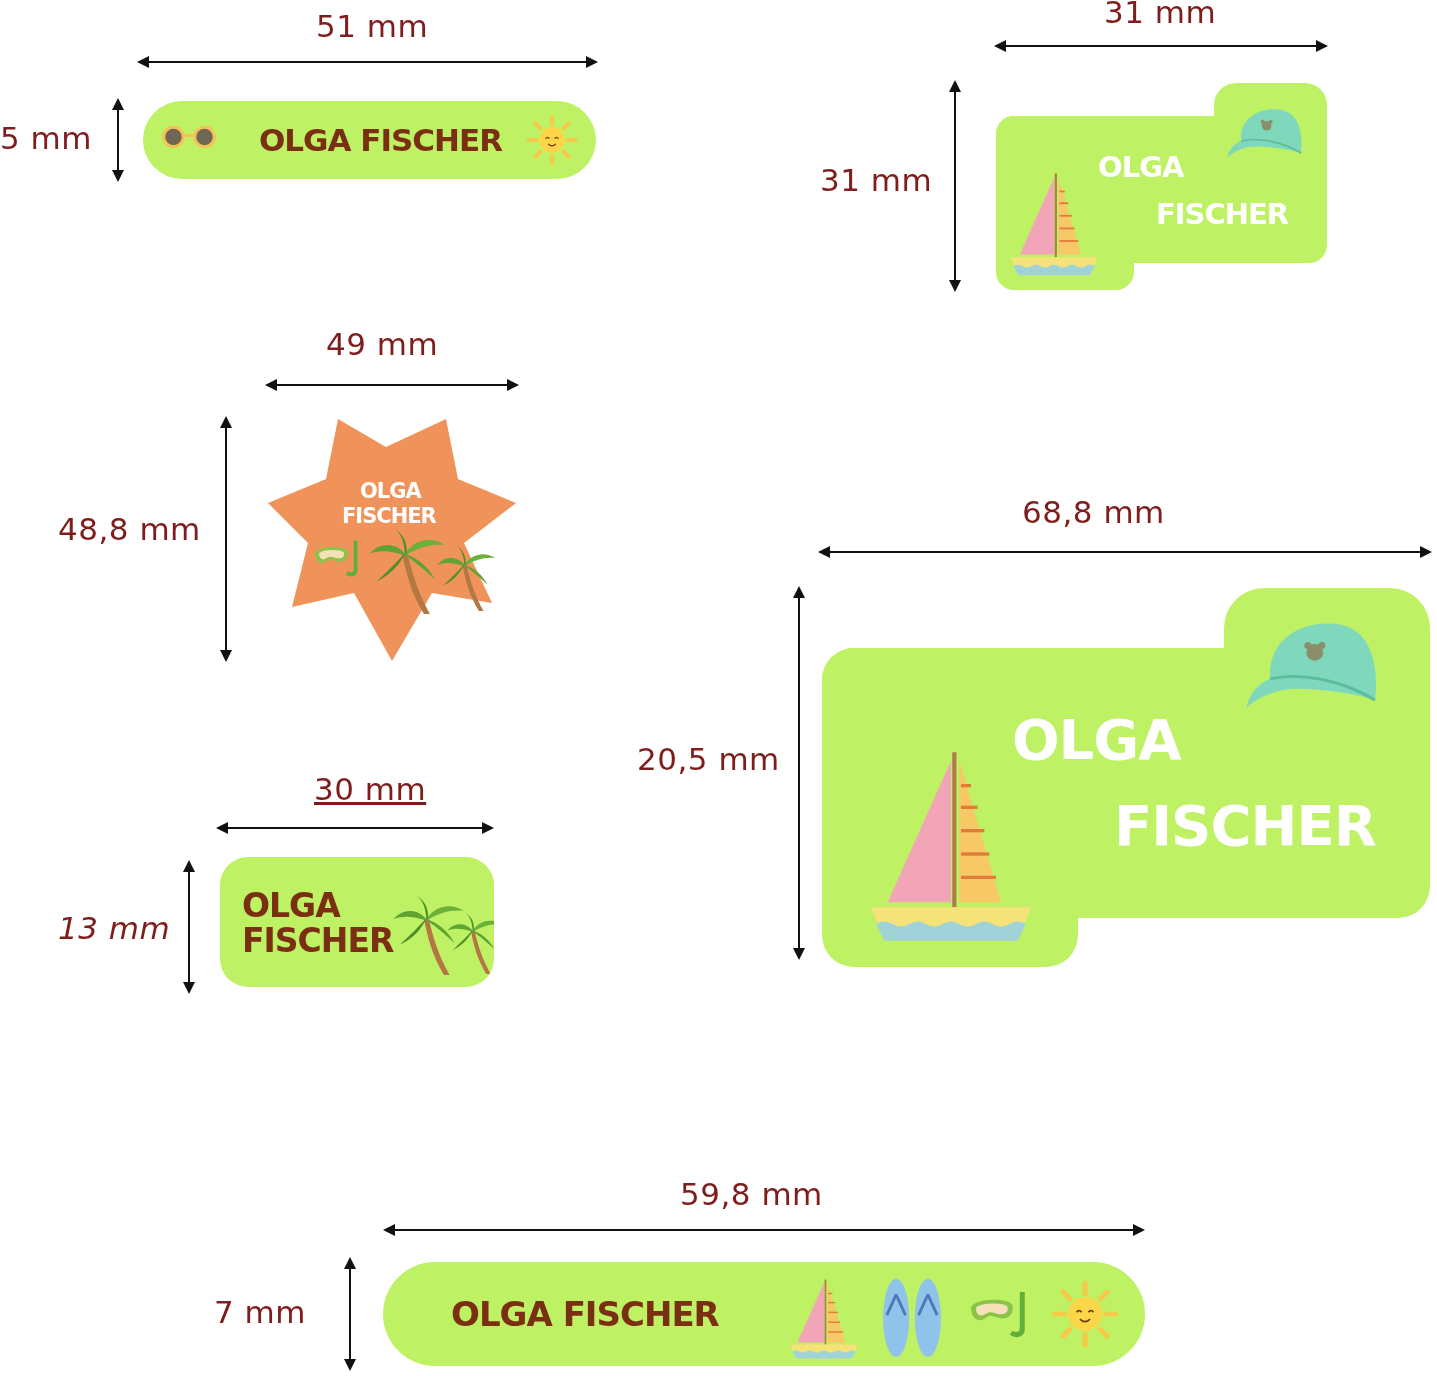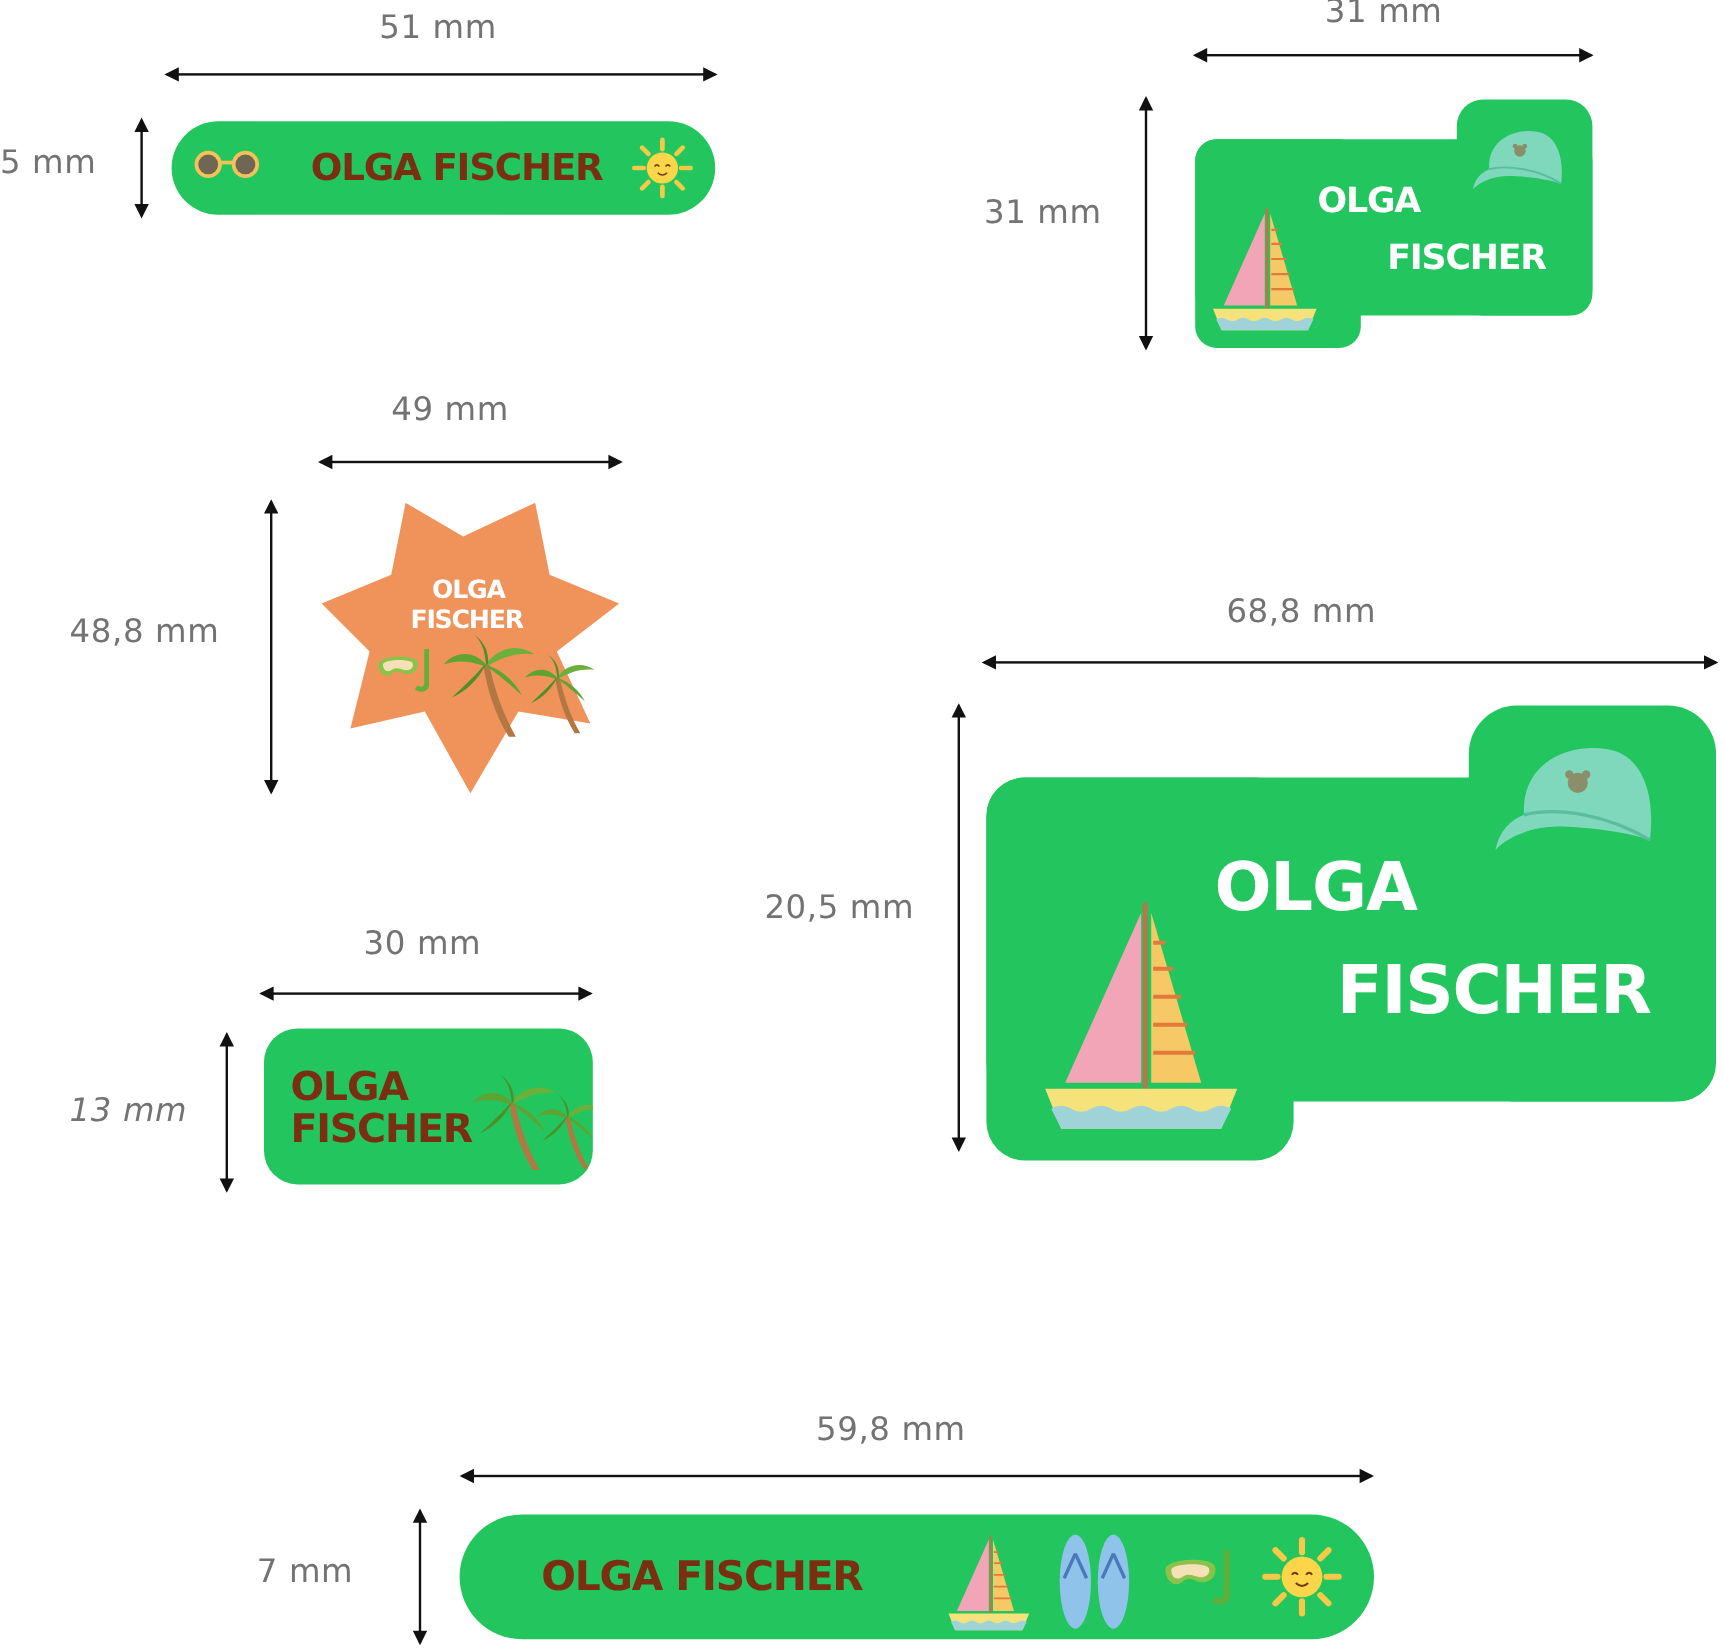--- a/index.html
+++ b/index.html
@@ -1,27 +1,27 @@
 <!DOCTYPE html>
 <html><head>
 <meta charset="utf-8">
 <style>
   html,body{margin:0;padding:0;background:#ffffff;}
   body{width:1437px;height:1376px;position:relative;overflow:hidden;font-family:"Liberation Sans",sans-serif;}
   .abs{position:absolute;}
-  .dim{position:absolute;font-family:"DejaVu Sans",sans-serif;font-size:27px;color:#737373;white-space:nowrap;letter-spacing:0.5px;}
+  .dim{position:absolute;font-family:"DejaVu Sans",sans-serif;font-size:31px;color:#7f1d1d;white-space:nowrap;letter-spacing:0.5px;}
   .hline{position:absolute;height:2px;background:#111;}
   .hline:before,.hline:after{content:"";position:absolute;top:-5px;border-top:6px solid transparent;border-bottom:6px solid transparent;}
   .hline:before{left:-2px;border-right:12px solid #111;}
   .hline:after{right:-2px;border-left:12px solid #111;}
   .vline{position:absolute;width:2px;background:#111;}
   .vline:before,.vline:after{content:"";position:absolute;left:-5px;border-left:6px solid transparent;border-right:6px solid transparent;}
   .vline:before{top:-2px;border-bottom:12px solid #111;}
   .vline:after{bottom:-2px;border-top:12px solid #111;}
-  .label{position:absolute;background:#22c55e;}
+  .label{position:absolute;background:#bef264;}
   .name{position:absolute;font-family:"DejaVu Sans",sans-serif;font-weight:bold;white-space:nowrap;letter-spacing:-1px;line-height:1;}
   .dark{color:#7a2f12;}
   .light{color:#ffffff;}
   svg{position:absolute;overflow:visible;}
 </style>
 </head>
 <body>
 
 <svg width="0" height="0" style="position:absolute">
   <defs>
@@ -135,21 +135,21 @@
       <use href="#sym-snorkel"></use>
     </svg>
   <svg style="left:100px;top:108px;" width="86" height="92">
       <use href="#sym-palm"></use>
     </svg>
   <svg style="left:168px;top:126px;" width="66" height="70">
       <use href="#sym-palm"></use>
     </svg>
 </div>
 
-<div class="dim" style="left:303px;top:771px;">30 mm</div>
+<div class="dim" style="left:314px;top:771px;text-decoration:underline;">30 mm</div>
 <div class="hline" style="left:218px;top:827px;width:274px;"></div>
 <div class="dim" style="left:58px;top:910px;font-style:italic;">13 mm</div>
 <div class="vline" style="left:188px;top:862px;height:130px;"></div>
 <div class="label" style="left:220px;top:857px;width:274px;height:130px;border-radius:28px;overflow:hidden;">
   <div class="name dark" style="left:22px;top:32px;font-size:33px;">OLGA</div>
   <div class="name dark" style="left:22px;top:67px;font-size:33px;">FISCHER</div>
   <svg style="left:172px;top:26px;" width="80" height="104">
       <use href="#sym-palm"></use>
     </svg>
   <svg style="left:226px;top:40px;" width="62" height="92">

